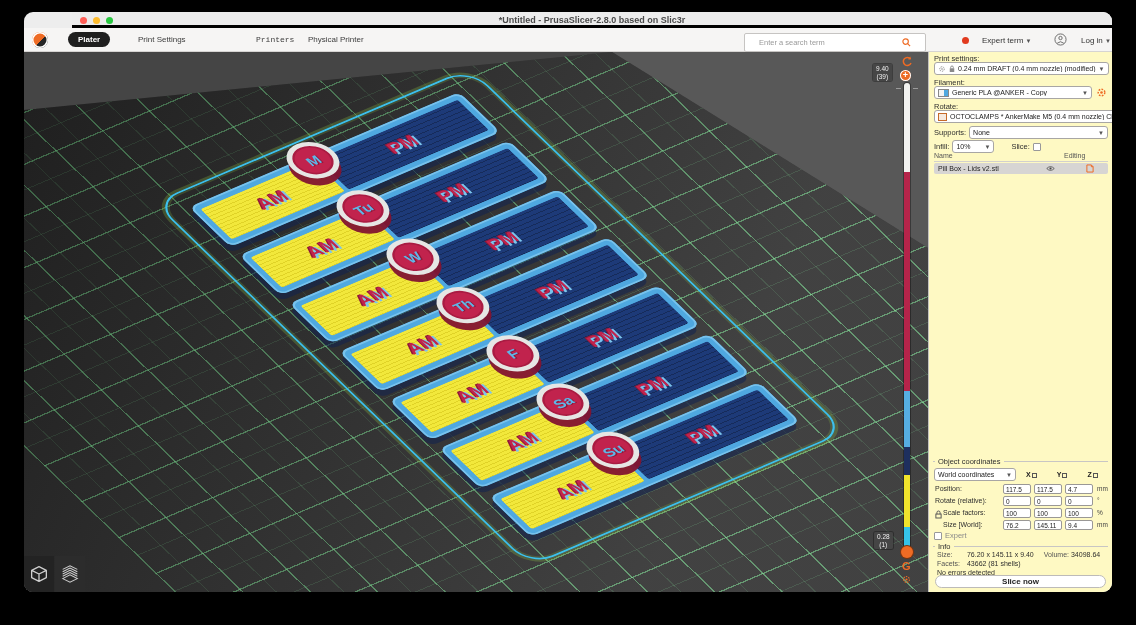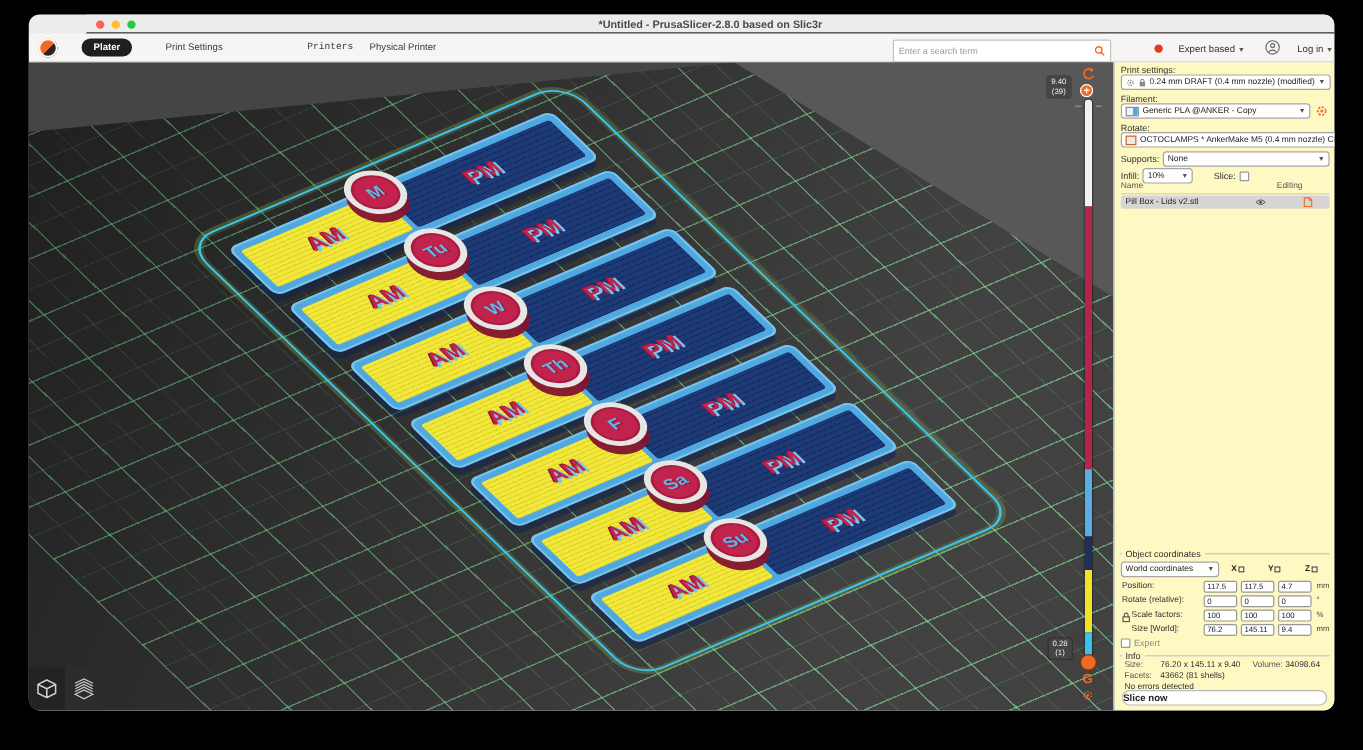--- a/index.html
+++ b/index.html
@@ -2,40 +2,40 @@
 <html><head>
 <meta charset="utf-8">
 <style>
   * { margin:0; padding:0; box-sizing:border-box; font-family:"Liberation Sans", sans-serif; }
   html,body { width:1136px; height:625px; background:#000; overflow:hidden; }
 
   
   #window { position:absolute; left:24px; top:12px; width:1088px; height:580px;
             border-radius:9px; overflow:hidden; background:#ededed; box-shadow:0 0 0 1px #000; }
   #titlebar { position:absolute; left:0; top:0; right:0; height:16px; background:#ececec;
-              border-bottom:1px solid #000000;margin-left:48px; }
+              border-bottom:3px solid #000000;margin-left:48px; }
   .traffic { position:absolute; top:5px; width:7px; height:7px; border-radius:50%; }
   #tl-red { left:8px; background:#ff5f57; } #tl-yellow { left:21px; background:#febc2e; }
   #tl-green { left:34px; background:#28c840; }
   #win-title { position:absolute; left:0; right:0; top:3px; text-align:center; font-size:9px;
                font-weight:bold; color:#4a4a4a; }
 
   
   #toolbar { position:absolute; left:0; top:16px; right:0; height:24px; background:#f6f5f4;
              border-bottom:1px solid #d6d4d2; }
   #logo { position:absolute; left:8px; top:4px; width:16px; height:16px; border-radius:50%;
           background:linear-gradient(135deg,#ee6b24 55%,#262626 55%); box-shadow:inset 0 0 0 1.5px #fff; }
   .tab { position:absolute; top:4px; height:15px; line-height:15px; padding:0 10px; font-size:8px;
          color:#3c3c3c; border-radius:8px; }
   .tab.active { background:#1f1f1f; color:#fff; font-weight:bold; }
   #tab-plater { left:44px; } #tab-printsettings { left:104px; } #tab-filaments { left:162px;margin-top:36px; }
   #tab-printers { left:222px;font-family:Liberation Mono, monospace; } #tab-physical { left:274px; }
   #searchbox { position:absolute; left:720px; top:5px; width:182px; height:19px; background:#fff;
                border:1px solid #c6c4c2; border-radius:2px; font-size:7.5px; color:#9a9a9a;
-               display:flex; align-items:center; padding:0 4px; }
+               display:flex; align-items:center; padding:0 14px; }
   #searchbox .ph { flex:1; }
   #mode-dot { position:absolute; left:938px; top:9px; width:7px; height:7px; border-radius:50%; background:#e13a1e; }
   #expert-mode { position:absolute; left:958px; top:8px; font-size:8px; color:#333; }
   #user-btn { position:absolute; left:1030px; top:5px; }
   #login { position:absolute; left:1057px; top:8px; font-size:8px; color:#333; }
   .chev { font-size:6px; color:#555; }
 
   
   #main { position:absolute; left:0; top:40px; right:0; bottom:0; }
   #viewport { position:absolute; left:0; top:0; width:904px; height:540px; background:#454545; overflow:hidden; }
@@ -121,21 +121,21 @@
   .vbox { width:28px; height:10px; background:#fff; border:1px solid #9a9896; border-radius:2px;
           font-size:6.5px; color:#222; line-height:9px; padding-left:2px; margin-right:3px; }
   .unit { font-size:6.5px; color:#444; margin-left:1px; }
   .axhead { width:28px; margin-right:3px; text-align:center; font-size:7px; font-weight:bold; color:#222; }
   .axsq { display:inline-block; width:5px; height:5px; border:1px solid #555; margin-left:1px; vertical-align:middle; }
   .chk { width:8px; height:8px; background:#fff; border:1px solid #999; border-radius:1px; }
 
   #info-grid { position:absolute; left:8px; right:4px; top:498px; font-size:7px; color:#2e2e2e; line-height:9px; }
   #info-grid .lab { display:inline-block; width:28px; color:#555; }
   #slice-btn { position:absolute; left:6px; right:6px; bottom:4px; height:13px; background:#fff;
-               border:1px solid #bdbbb9; border-radius:7px; text-align:left; font-size:8px; font-weight:bold;
+               border:1px solid #bdbbb9; border-radius:7px; text-align:center; font-size:8px; font-weight:bold;
                color:#1f1f1f; line-height:12px; }
   svg { display:block; }
 </style>
 </head>
 <body>
 
 <div id="window">
 
   <div id="titlebar">
     <div class="traffic" id="tl-red"></div>
@@ -153,21 +153,21 @@
     <div class="tab" id="tab-physical">Physical Printer</div>
 
     <div id="searchbox">
       <span class="ph">Enter a search term</span>
       <svg width="9" height="9" viewBox="0 0 10 10">
         <circle cx="4" cy="4" r="3" fill="none" stroke="#ee6b24" stroke-width="1.3"></circle>
         <line x1="6.2" y1="6.2" x2="9" y2="9" stroke="#ee6b24" stroke-width="1.3"></line>
       </svg>
     </div>
     <div id="mode-dot"></div>
-    <div id="expert-mode"><span>Expert based</span> <span class="chev">▼</span></div>
+    <div id="expert-mode"><span>Expert term</span> <span class="chev">▼</span></div>
     <div id="user-btn">
       <svg width="13" height="13" viewBox="0 0 14 14">
         <circle cx="7" cy="7" r="6" fill="none" stroke="#666" stroke-width="1"></circle>
         <circle cx="7" cy="5.4" r="1.8" fill="none" stroke="#666" stroke-width="1"></circle>
         <path d="M3.5 11 Q7 7.8 10.5 11" fill="none" stroke="#666" stroke-width="1"></path>
       </svg>
     </div>
     <div id="login"><span>Log in</span> <span class="chev">▼</span></div>
   </div>
 

